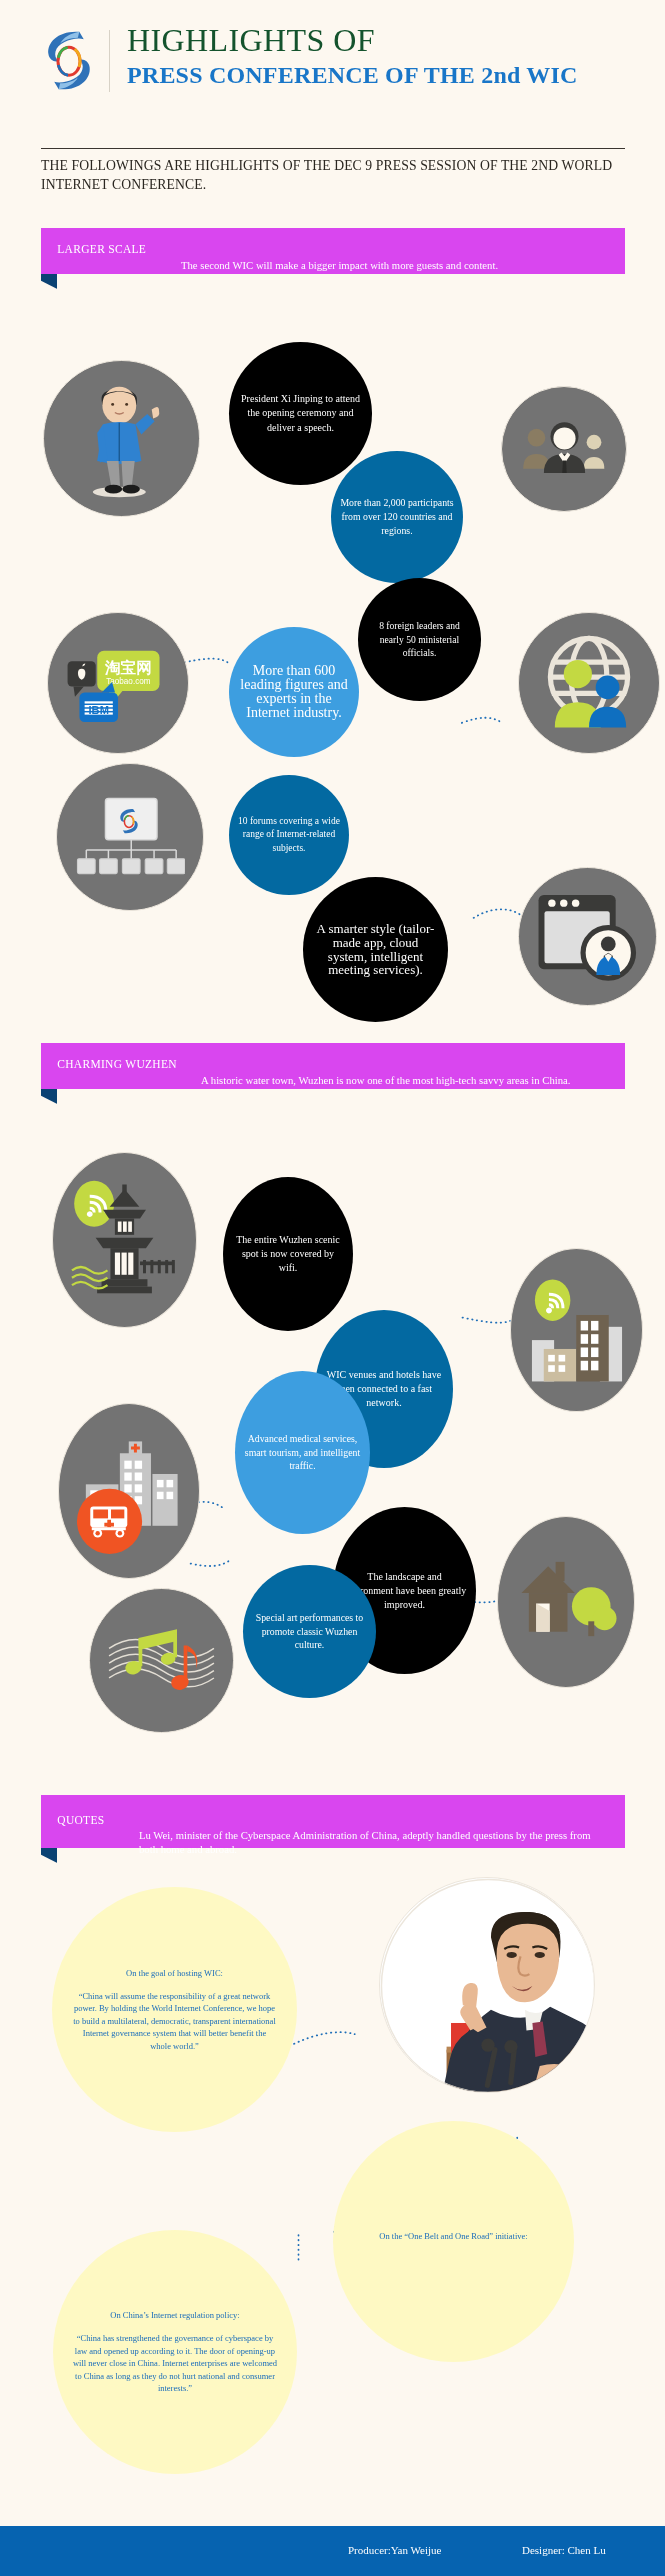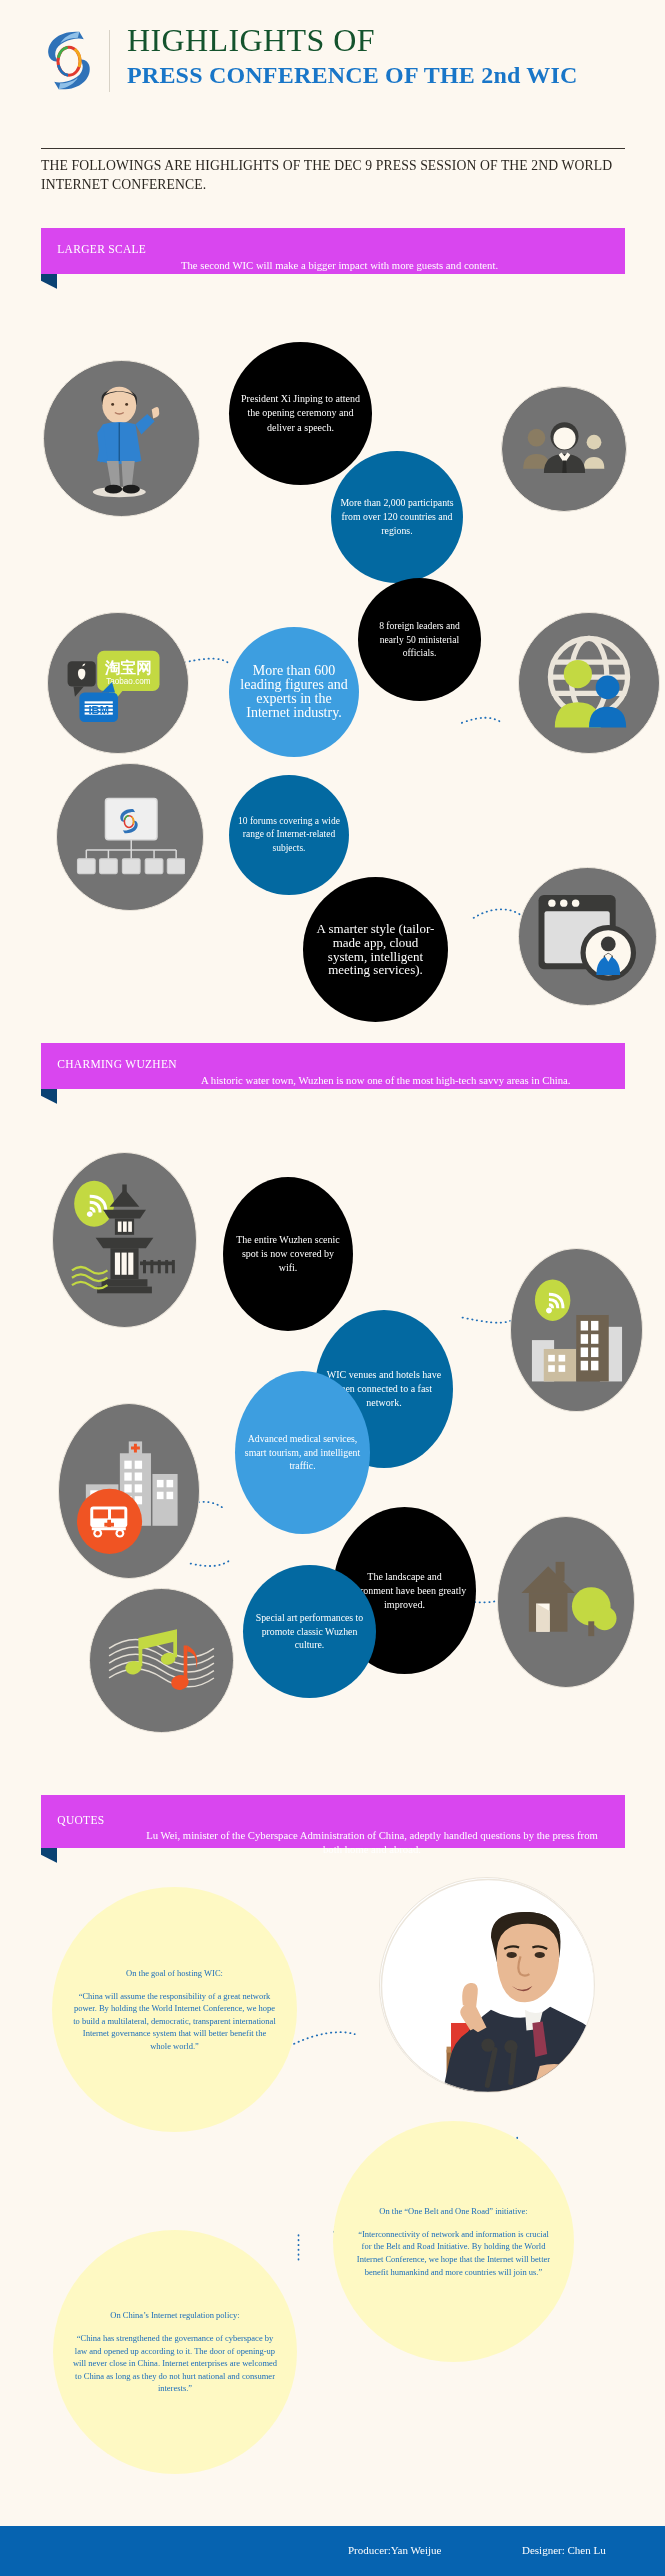--- a/index.html
+++ b/index.html
@@ -427,21 +427,21 @@
       <rect x="105" y="44" width="5" height="48"></rect>
       <path d="M110 44 q18 10 12 32 q2 -22 -12 -24 Z"></path>
       <ellipse cx="100" cy="94" rx="12" ry="10" transform="rotate(-12 100 94)"></ellipse>
     </g>
   </svg>
 </div>
 <div class="node text c-mid" style="left:243px;top:1565px;width:133px;height:133px;font-size:9.8px;line-height:13.7px;">
   <span>Special art performances to promote classic Wuzhen culture.</span>
 </div>
 
-<div class="banner" style="top:1795px;height:53px;text-align:center;">
+<div class="banner" style="top:1795px;height:53px;">
   <div class="btitle" style="top:18.5px;">QUOTES</div>
   <div class="bdesc" style="left:98px;top:13.3px;width:466px;">Lu Wei, minister of the Cyberspace Administration of China, adeptly handled questions by the press from both home and abroad.</div>
   <div class="fold" style="top:53px;"></div>
 </div>
 
 <svg class="dots" style="left:0;top:1848px;width:665px;height:665px;" viewBox="0 0 900 900" width="665" height="665">
   <path d="M398 265 C430 250 460 246 480 252" fill="none" stroke="#1f6fb8" stroke-width="2.4" stroke-linecap="round" stroke-dasharray="0.5 6"></path>
   <path d="M560 388 C520 404 470 450 452 520" fill="none" stroke="#1f6fb8" stroke-width="2.4" stroke-linecap="round" stroke-dasharray="0.5 6"></path>
   <path d="M700 392 L700 470" fill="none" stroke="#1f6fb8" stroke-width="2.4" stroke-linecap="round" stroke-dasharray="0.5 6"></path>
   <path d="M404 524 L404 560" fill="none" stroke="#1f6fb8" stroke-width="2.4" stroke-linecap="round" stroke-dasharray="0.5 6"></path>
@@ -487,21 +487,20 @@
       <circle cx="177" cy="228" r="9" fill="#3a3a38"></circle>
       <path d="M216 254 q30 -8 54 8 l6 30 h-70 Z" fill="#e8b994"></path>
     </g>
     <circle cx="146" cy="146" r="144" fill="none" stroke="#ece6dc" stroke-width="2"></circle>
   </svg>
 </div>
 
 <div class="qcircle" style="left:333px;top:2121px;width:241px;height:241px;">
   <div class="qinner">
     <span class="qhead">On the “One Belt and One Road” initiative:</span>
-    <span>“Interconnectivity of network and information is crucial for the Belt and Road Initiative. By holding the World Internet Conference, we hope that the Internet will better benefit humankind and more countries will join us.”</span>
   </div>
 </div>
 
 <div class="qcircle" style="left:53px;top:2230px;width:244px;height:244px;">
   <div class="qinner">
     <span class="qhead">On China’s Internet regulation policy:</span>
     <span>“China has strengthened the governance of cyberspace by law and opened up according to it. The door of opening-up will never close in China. Internet enterprises are welcomed to China as long as they do not hurt national and consumer interests.”</span>
   </div>
 </div>
 

